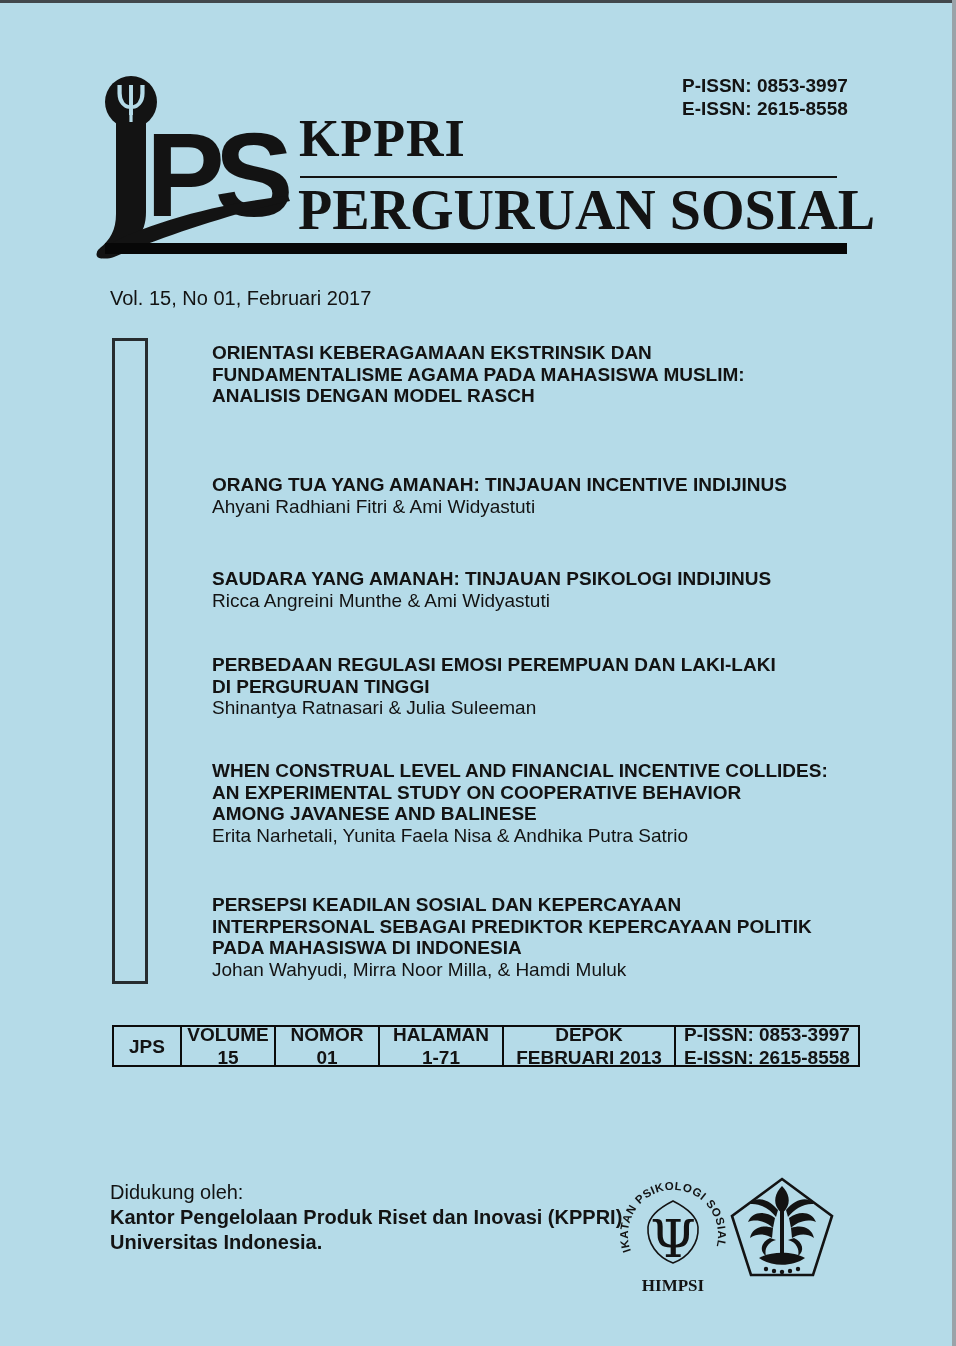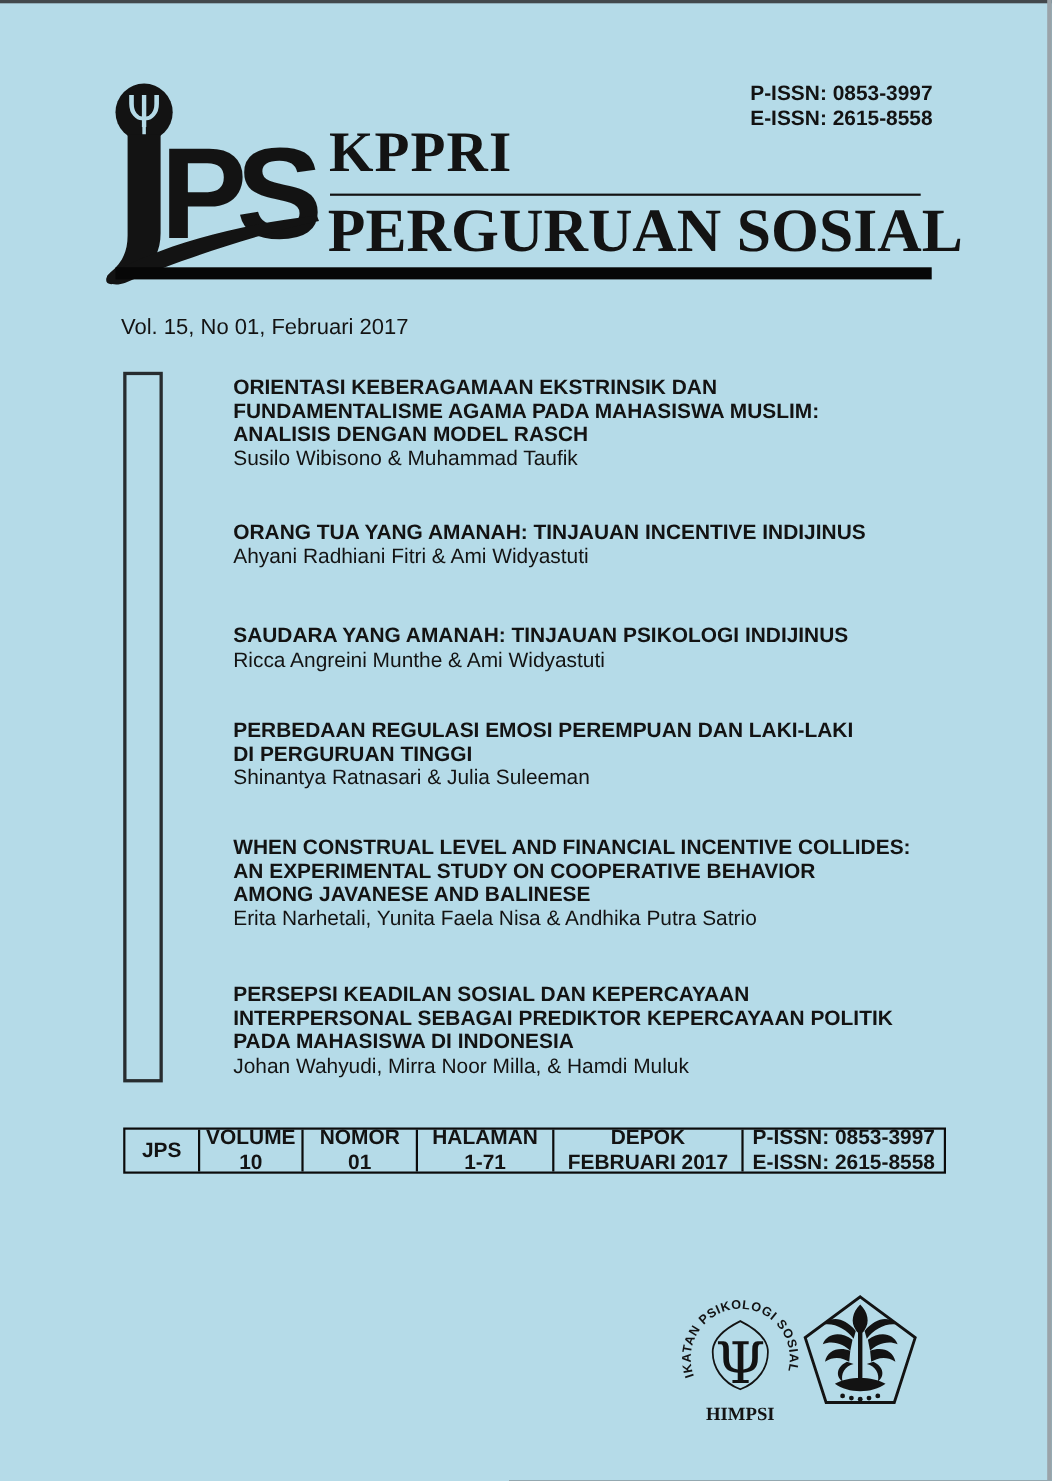--- a/index.html
+++ b/index.html
@@ -85,21 +85,20 @@
   <div class="title-bar"></div>
 
   <div class="issue-line">Vol. 15, No 01, Februari 2017</div>
 
   <div class="toc-rect"></div>
 
   <div class="article a1">
     <div class="title">ORIENTASI KEBERAGAMAAN EKSTRINSIK DAN
 FUNDAMENTALISME AGAMA PADA MAHASISWA MUSLIM:
 ANALISIS DENGAN MODEL RASCH</div>
-    <div class="authors">Susilo Wibisono &amp; Muhammad Taufik</div>
   </div>
   <div class="article a2">
     <div class="title">ORANG TUA YANG AMANAH: TINJAUAN INCENTIVE INDIJINUS</div>
     <div class="authors">Ahyani Radhiani Fitri &amp; Ami Widyastuti</div>
   </div>
   <div class="article a3">
     <div class="title">SAUDARA YANG AMANAH: TINJAUAN PSIKOLOGI INDIJINUS</div>
     <div class="authors">Ricca Angreini Munthe &amp; Ami Widyastuti</div>
   </div>
   <div class="article a4">
@@ -116,31 +115,36 @@
   <div class="article a6">
     <div class="title">PERSEPSI KEADILAN SOSIAL DAN KEPERCAYAAN
 INTERPERSONAL SEBAGAI PREDIKTOR KEPERCAYAAN POLITIK
 PADA MAHASISWA DI INDONESIA</div>
     <div class="authors">Johan Wahyudi, Mirra Noor Milla, &amp; Hamdi Muluk</div>
   </div>
 
   <div class="info-table">
     <div class="info-cell c0">JPS</div>
     <div class="info-cell c1">VOLUME
-10</div>
+15</div>
     <div class="info-cell c2">NOMOR
 01</div>
     <div class="info-cell c3">HALAMAN
 1-71</div>
     <div class="info-cell c4">DEPOK
-FEBRUARI 2017</div>
+FEBRUARI 2013</div>
     <div class="info-cell c5">P-ISSN: 0853-3997
 E-ISSN: 2615-8558</div>
   </div>
 
+  <div class="sup-block">
+    <div class="f-label">Didukung oleh:</div>
+    <div class="f-value">Kantor Pengelolaan Produk Riset dan Inovasi (KPPRI)
+Universitas Indonesia.</div>
+  </div>
 
   <svg class="himpsi-logo" width="122" height="126" viewBox="0 0 122 126">
     <defs>
       <path id="himpsiArc" d="M19,81 A45,45 0 1 1 103,81" fill="none"></path>
     </defs>
     <text font-family="Liberation Sans, sans-serif" font-weight="bold" font-size="11.5" letter-spacing="1" fill="#131313">
       <textPath href="#himpsiArc" startOffset="0" textLength="170">IKATAN PSIKOLOGI SOSIAL</textPath>
     </text>
     <path d="M61,31 C75,38 85,47 86,57 C87,73 77,87 61,93 C45,87 35,73 36,57 C37,47 47,38 61,31 Z" fill="none" stroke="#131313" stroke-width="1.6"></path>
     <text x="61" y="87" text-anchor="middle" font-family="DejaVu Serif, serif" font-size="52" fill="#131313">Ψ</text>

